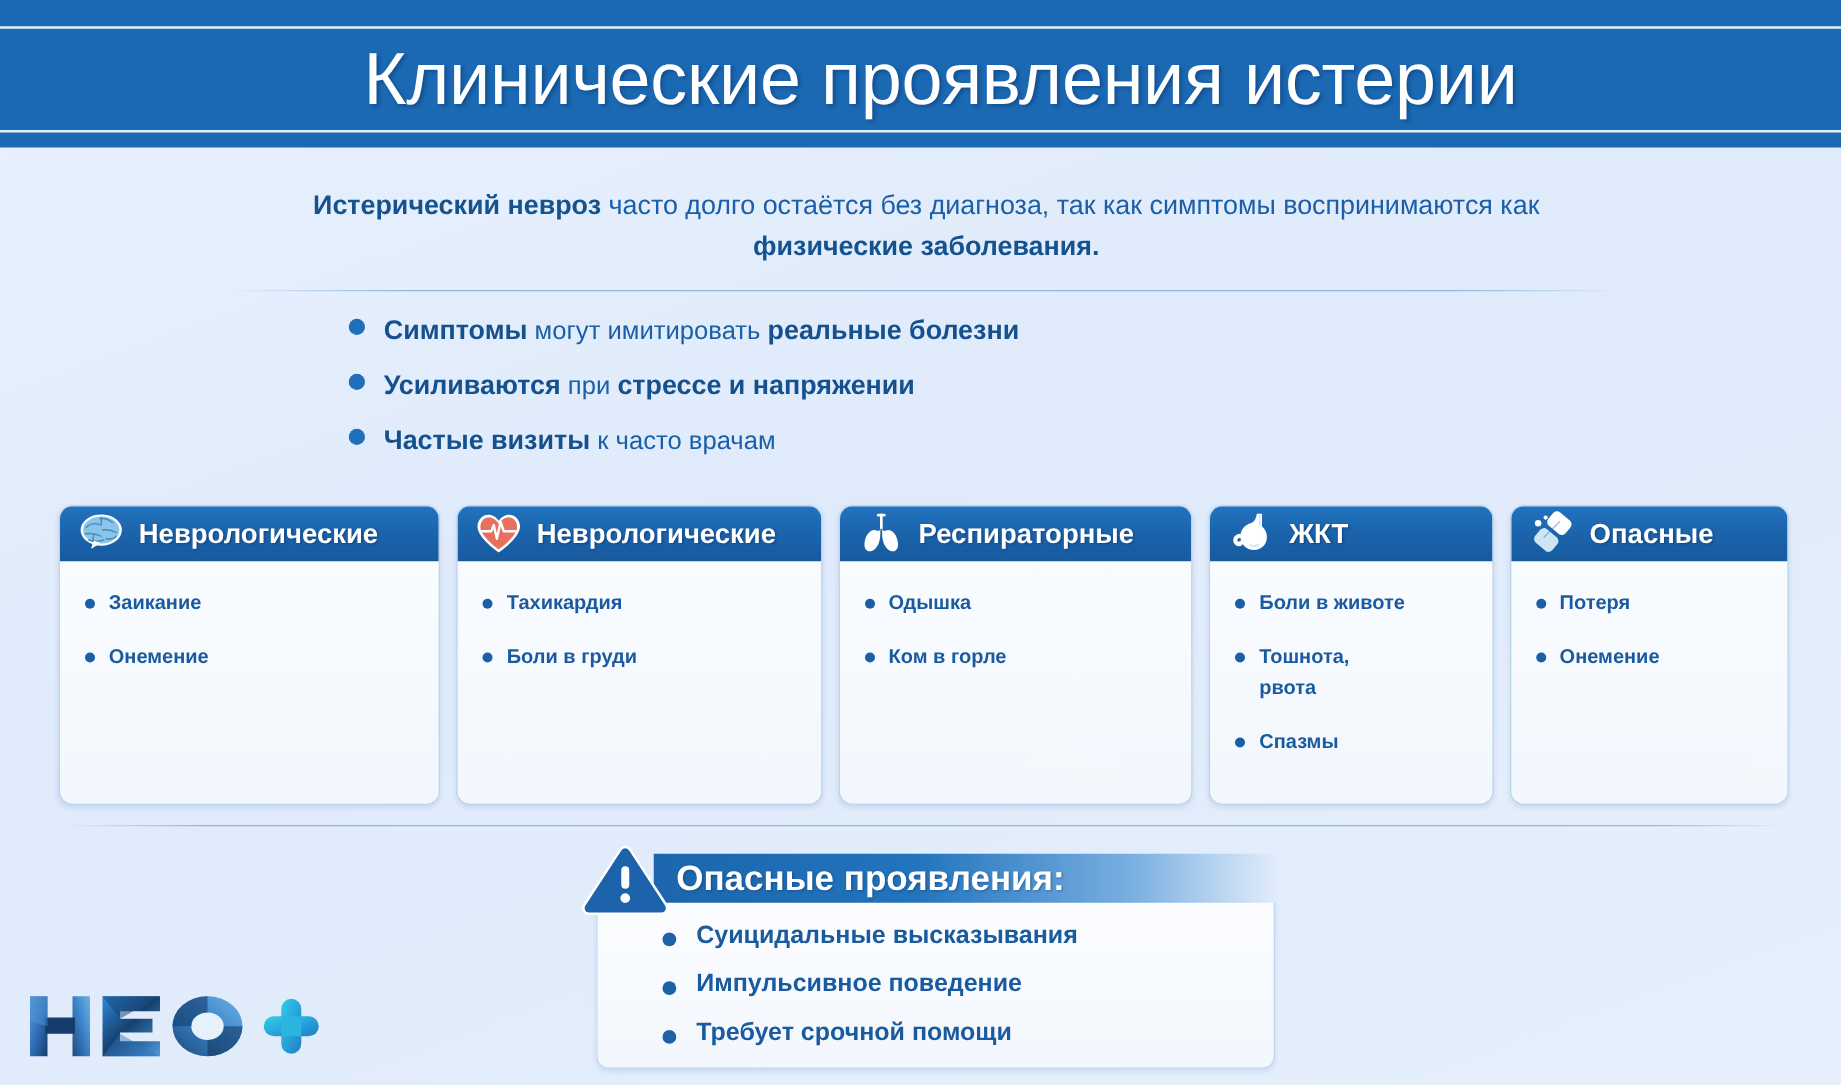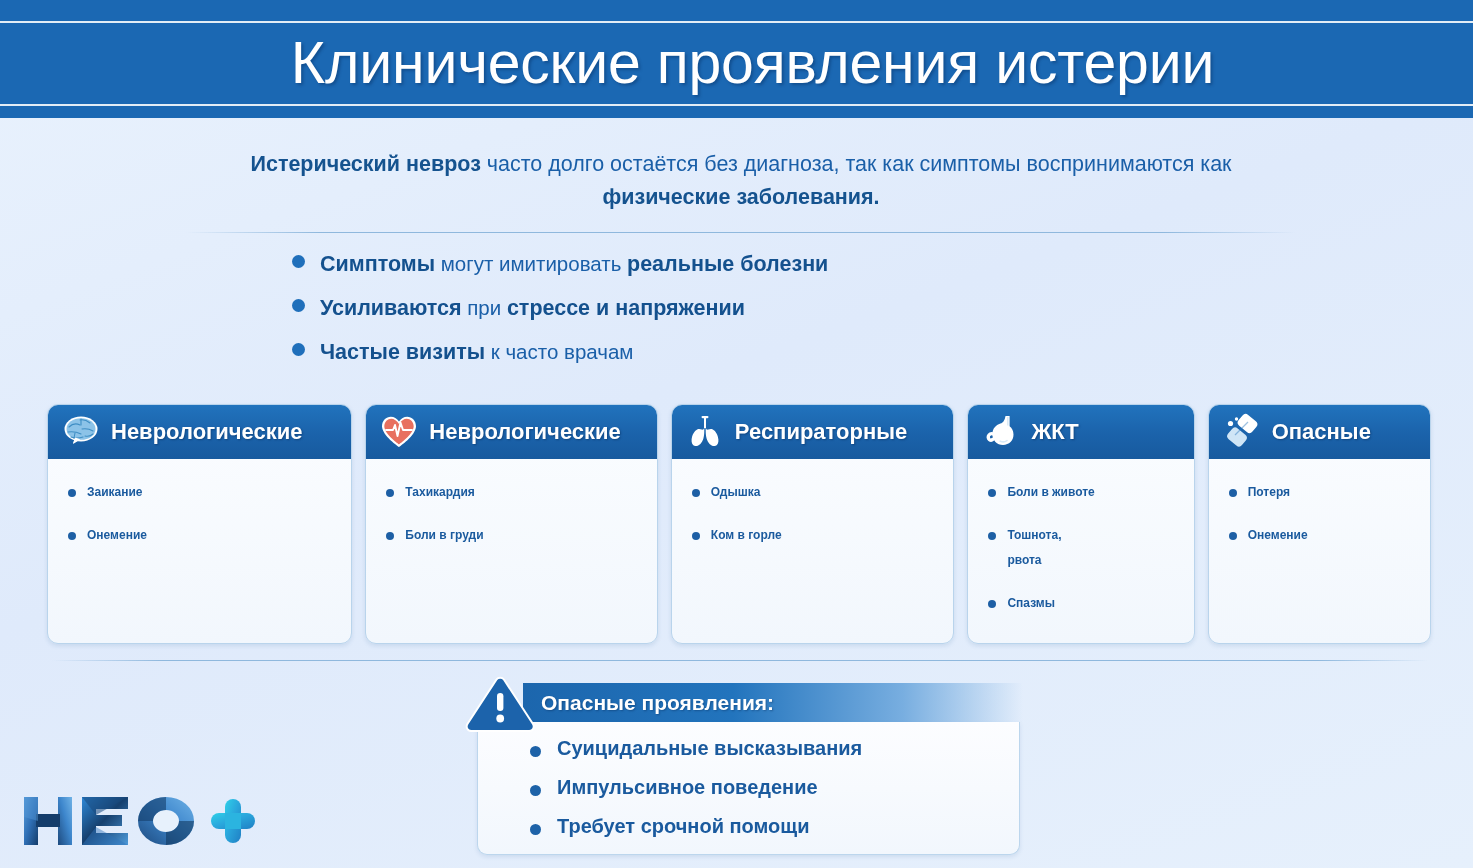--- a/index.html
+++ b/index.html
@@ -65,21 +65,21 @@
     position: absolute;
     left: 186px; top: 232px;
     width: 1110px;
     height: 1px;
     background: linear-gradient(90deg, rgba(120,170,220,0) 0%, #8fb8dd 12%, #8fb8dd 88%, rgba(120,170,220,0) 100%);
   }
 
   
   .keypoints {
     position: absolute;
-    left: 292px; top: 252px;
+    left: 279px; top: 252px;
     width: 900px;
   }
   .kp-row {
     display: flex;
     align-items: baseline;
     height: 44px;
   }
   .kp-dot {
     width: 13px; height: 13px;
     border-radius: 50%;
@@ -114,21 +114,21 @@
     display: flex;
     flex-direction: column;
   }
   .card.c1 { width: 309px; }
   .card.c2 { width: 296px; }
   .card.c3 { width: 287px; }
   .card.c4 { width: 230px; }
   .card.c5 { width: 226px; }
 
   .card-head {
-    height: 54px;
+    height: 44px;
     background: linear-gradient(180deg, #2173bd 0%, #1b63ab 52%, #175a9e 100%);
     display: flex;
     align-items: center;
     padding: 0 10px 0 13px;
     flex: 0 0 auto;
   }
   .card-icon {
     width: 40px; height: 40px;
     flex: 0 0 auto;
     margin-right: 10px;
@@ -155,21 +155,21 @@
     margin-bottom: 18px;
   }
   .cb-dot {
     width: 8px; height: 8px;
     border-radius: 50%;
     background: #1d5fa5;
     flex: 0 0 auto;
     margin: 9px 11px 0 0;
   }
   .cb-text {
-    font-size: 12px;
+    font-size: 16px;
     font-weight: bold;
     color: #1a5a9e;
     line-height: 25px;
   }
 
   
   .bottom-divider {
     position: absolute;
     left: 52px; top: 660px;
     width: 1376px;
@@ -189,21 +189,21 @@
     left: 60px; top: 7px;
     width: 500px;
     height: 40px;
     background: linear-gradient(90deg, #1c66ad 0%, #2274bd 42%, #78aee0 76%, rgba(190,218,242,0) 100%);
     border-radius: 0 3px 3px 0;
     display: flex;
     align-items: center;
     padding-left: 18px;
   }
   .warn-title {
-    font-size: 21px;
+    font-size: 28px;
     font-weight: bold;
     color: #ffffff;
     text-shadow: 1px 1px 2px rgba(0,30,70,0.35);
     white-space: nowrap;
   }
   .warn-badge {
     position: absolute;
     left: 0; top: 0;
     width: 76px; height: 57px;
     z-index: 3;

